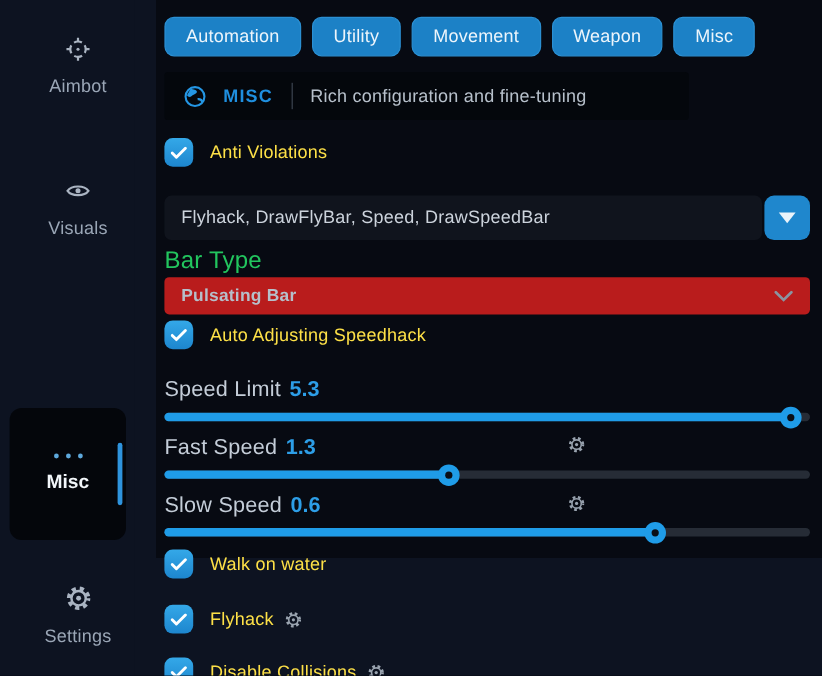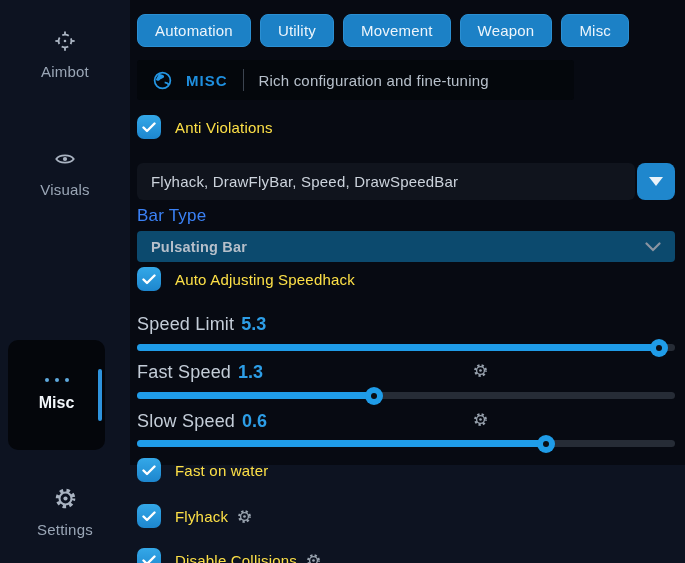--- a/index.html
+++ b/index.html
@@ -36,23 +36,23 @@
   .chk-row { position:absolute; left:0; display:flex; align-items:center; gap:14px; cursor:pointer; }
   .chk { width:24px; height:24px; border-radius:7px; background:linear-gradient(180deg,#34a8e8,#1d86ce); display:flex; align-items:center; justify-content:center; flex:0 0 auto; }
   .chk svg { display:block; }
   .chk-label { color:#fde047; font-size:15px; letter-spacing:.2px; display:flex; align-items:center; gap:9px; }
   .mini-gear { color:#9aa4b0; display:flex; }
   
   .mselect { position:absolute; left:0; top:163px; width:100%; height:37px; display:flex; }
   .mselect-value { flex:1; background:#10141d; border-radius:6px; color:#ccd3dc; font-size:15px; display:flex; align-items:center; padding-left:14px; letter-spacing:.2px; }
   .mselect-btn { width:38px; height:37px; margin-left:2px; background:#1f87cd; border:none; border-radius:8px; display:flex; align-items:center; justify-content:center; cursor:pointer; }
   .tri-down { width:0; height:0; border-left:7px solid transparent; border-right:7px solid transparent; border-top:9px solid #eaf3fa; }
-  .field-label { position:absolute; left:0; color:#3b82f6; font-size:17px; letter-spacing:.2px; }
-  
-  .select { position:absolute; left:0; top:231px; width:100%; height:31px; background:#0c4a6e; border-radius:4px; display:flex; align-items:center; padding:0 14px; cursor:pointer; }
+  .field-label { position:absolute; left:0; color:#22c55e; font-size:20px; letter-spacing:.2px; }
+  
+  .select { position:absolute; left:0; top:231px; width:100%; height:31px; background:#b91c1c; border-radius:4px; display:flex; align-items:center; padding:0 14px; cursor:pointer; }
   .select-value { color:#b6bfca; font-size:14.5px; font-weight:bold; letter-spacing:.2px; flex:1; }
   .select .chev { color:#8a94a1; display:flex; }
   
   .slider-label { position:absolute; left:0; font-size:18px; color:#c4cdd8; letter-spacing:.2px; }
   .slider-label b { color:#2d9ee7; margin-left:7px; letter-spacing:0; }
   .row-gear { position:absolute; left:336px; color:#98a2ae; display:flex; cursor:pointer; }
   .track { position:absolute; left:0; width:100%; height:7px; background:#262c36; border-radius:4px; cursor:pointer; }
   .fill { position:absolute; left:0; top:0; height:7px; background:#1f9ce8; border-radius:4px; }
   .thumb { position:absolute; top:-5px; width:18px; height:18px; border-radius:50%; background:#1f9ce8; }
   .thumb::after { content:""; position:absolute; left:6px; top:6px; width:6px; height:6px; border-radius:50%; background:#0a0e16; }
@@ -205,21 +205,21 @@
     <div class="fill" style="width: 76%;"></div>
     <div class="thumb" style="left: calc(76% - 9px);"></div>
   </div>
 
   <div class="chk-row" style="top:458px;">
     <span class="chk">
       <svg width="14" height="11" viewBox="0 0 14 11" fill="none" stroke="#ffffff" stroke-width="2.4" stroke-linecap="round" stroke-linejoin="round">
             <path d="M1.5 5.5 L5 9 L12.5 1.5"></path>
           </svg>
     </span>
-    <span class="chk-label">Fast on water</span>
+    <span class="chk-label">Walk on water</span>
   </div>
 
   <div class="chk-row" style="top:504px;">
     <span class="chk">
       <svg width="14" height="11" viewBox="0 0 14 11" fill="none" stroke="#ffffff" stroke-width="2.4" stroke-linecap="round" stroke-linejoin="round">
             <path d="M1.5 5.5 L5 9 L12.5 1.5"></path>
           </svg>
     </span>
     <span class="chk-label">
       <span>Flyhack</span>

